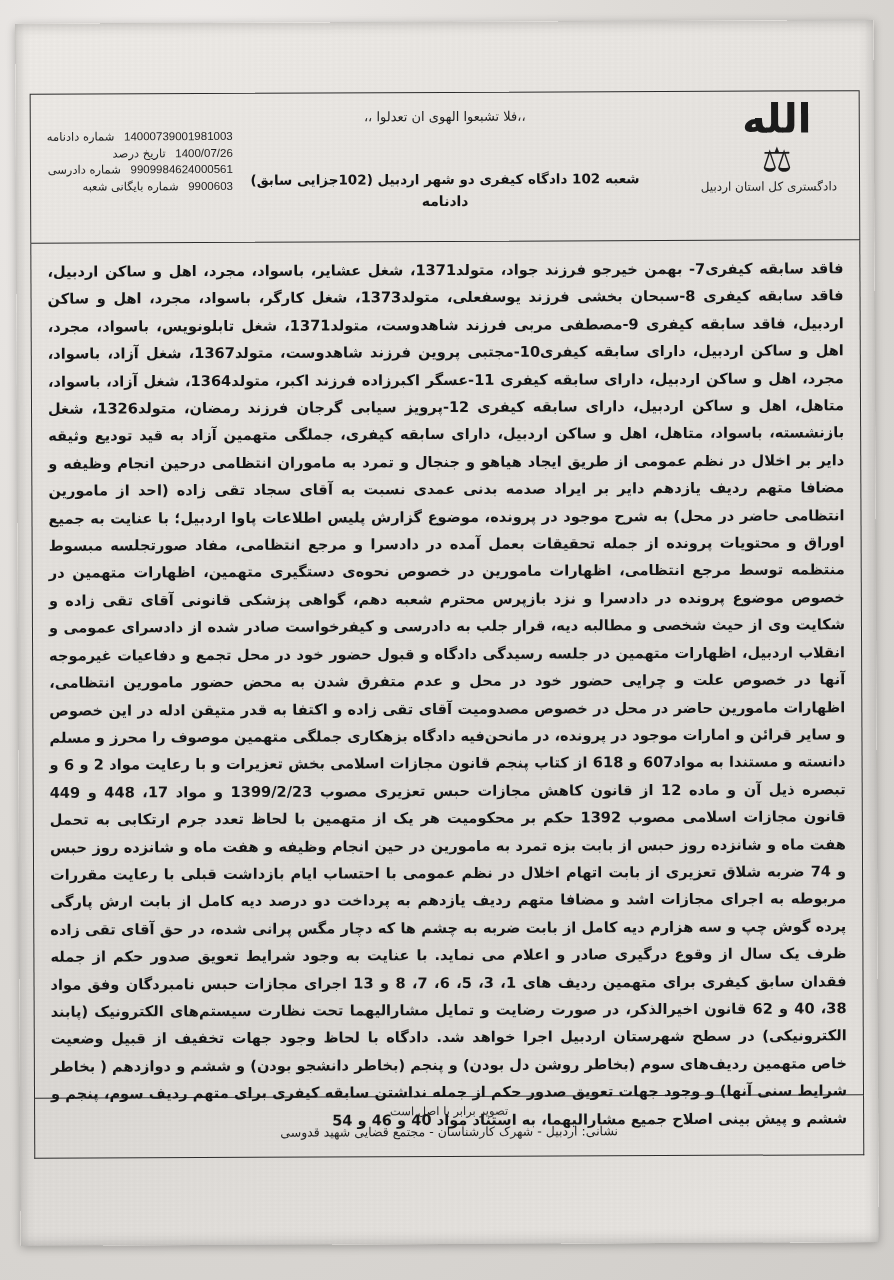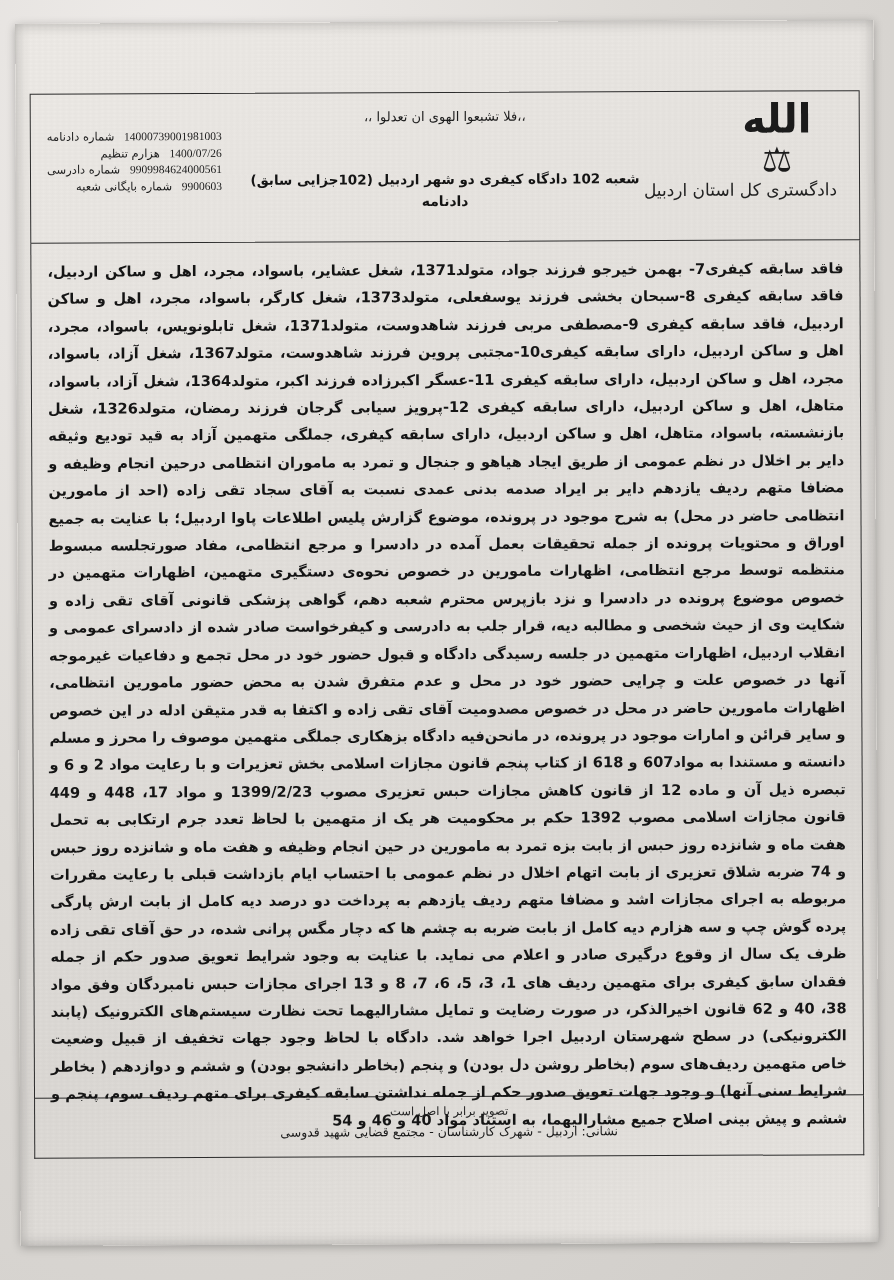--- a/index.html
+++ b/index.html
@@ -67,21 +67,21 @@
     letter-spacing: -2px;
     font-family: "DejaVu Sans", sans-serif;
     font-weight: bold;
   }
   .scale-glyph {
     font-size: 34px;
     line-height: 36px;
     margin-top: 2px;
   }
   .emblem-caption {
-    font-size: 17px;
+    font-size: 12px;
     margin-top: 2px;
     white-space: nowrap;
     color: #222;
   }
   .bismillah {
     position: absolute;
     top: 16px;
     left: 0;
     right: 0;
     text-align: center;
@@ -93,21 +93,21 @@
     left: 16px;
     top: 34px;
     text-align: right;
     direction: rtl;
     font-size: 11.5px;
     line-height: 16.5px;
     color: #1c1c1c;
   }
   .meta-row { white-space: nowrap; }
   .meta-label { display: inline-block; text-align: center; }
-  .meta-val { display: inline-block; margin-left: 6px; font-family: Liberation Serif, serif; text-align: center; }
+  .meta-val { display: inline-block; margin-left: 6px; font-family: Liberation Sans, sans-serif; text-align: center; }
   .center-title {
     position: absolute;
     left: 0;
     right: 0;
     top: 78px;
     text-align: center;
     color: #141414;
   }
   .court-line {
     font-size: 13.5px;
@@ -182,21 +182,21 @@
         <div class="emblem-caption">دادگستری کل استان اردبیل</div>
       </div>
 
       <div class="meta-block">
         <div class="meta-row">
           <span class="meta-val">14000739001981003</span>
           <span class="meta-label">شماره دادنامه</span>
         </div>
         <div class="meta-row">
           <span class="meta-val">1400/07/26</span>
-          <span class="meta-label">هزارم تنظیم</span>
+          <span class="meta-label">تاریخ درصد</span>
         </div>
         <div class="meta-row">
           <span class="meta-val">9909984624000561</span>
           <span class="meta-label">شماره دادرسی</span>
         </div>
         <div class="meta-row">
           <span class="meta-val">9900603</span>
           <span class="meta-label">شماره بایگانی شعبه</span>
         </div>
       </div>

